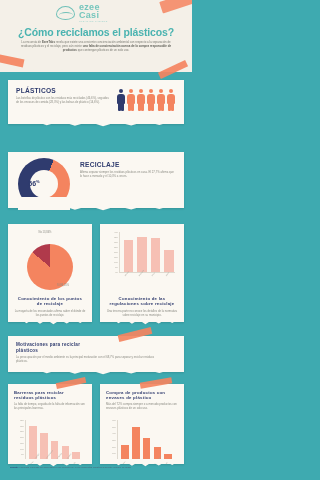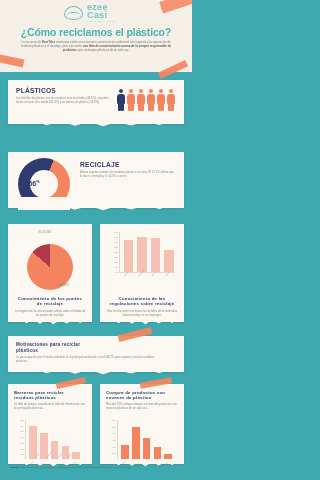--- a/index.html
+++ b/index.html
@@ -14,21 +14,21 @@
   
   .header{
     position:absolute;left:0;top:0;width:192px;height:72px;
     background:#f4f0e8;overflow:hidden;
   }
   .hdr-tear{
     position:absolute;left:-4px;bottom:-7px;width:200px;height:14px;
     background:#f4f0e8;
     clip-path:polygon(0 0,8% 55%,16% 20%,25% 70%,33% 30%,42% 75%,50% 35%,58% 80%,67% 40%,75% 85%,83% 45%,92% 80%,100% 40%,100% 0);
   }
-  .logo{position:absolute;left:64px;top:4px;width:78px;height:20px;}
+  .logo{position:absolute;left:56px;top:4px;width:78px;height:20px;}
   .logo-mark{
     position:absolute;left:0;top:2px;width:19px;height:14px;
     border:1.4px solid #6fc0b8;border-radius:50% 50% 50% 50%/60% 60% 40% 40%;
     box-sizing:border-box;
   }
   .logo-mark:after{
     content:"";position:absolute;left:2px;top:5px;width:14px;height:5px;
     border-top:1.3px solid #6fc0b8;border-radius:50%;
   }
   .logo-txt{position:absolute;left:23px;top:-1px;}
@@ -169,21 +169,21 @@
 
     <div class="logo">
       <div class="logo-mark"></div>
       <div class="logo-txt">
         <span class="logo-ezee">ezee</span>
         <span class="logo-tabs">Casi</span>
         <span class="logo-sub">CLEANING TABLETS</span>
       </div>
     </div>
 
-    <div class="title">¿Cómo reciclamos el plástico?</div>
+    <div class="title">¿Cómo reciclamos el plásticos?</div>
 
     <div class="intro">
       <span>La encuesta de </span><b>EzeeTabs</b><span> revela que existe una creciente concienciación ambiental con respecto a la separación de residuos plásticos y el reciclaje, pero aún existe </span><b>una falta de concienciación acerca de la compra responsable de productos</b><span> que contengan plásticos de un solo uso.</span>
     </div>
 
     <div class="hdr-tear"></div>
   </div>
   <div class="tape tape-b"></div>
   <div class="tape tape-c"></div>
 

